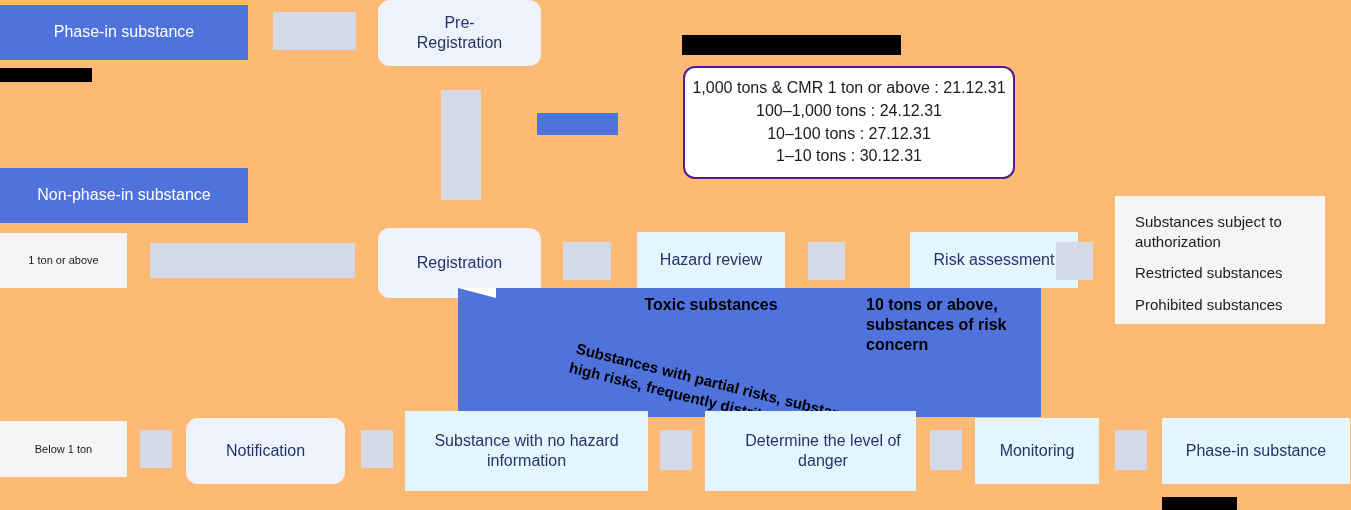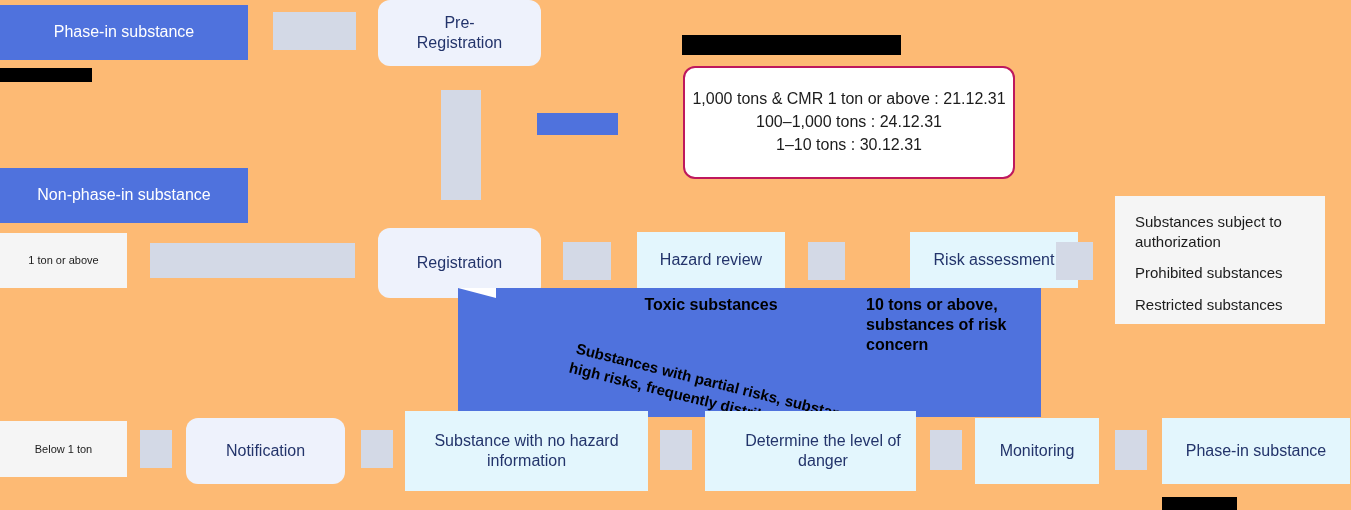--- a/index.html
+++ b/index.html
@@ -75,21 +75,21 @@
   }
   
   .redaction {
     position: absolute;
     background: #000000;
   }
   
   .dates-box {
     position: absolute;
     box-sizing: border-box;
-    border: 2px solid #be185d;
+    border: 2px solid #4c1d95;
     border-radius: 12px;
     background: #ffffff;
     display: flex;
     flex-direction: column;
     align-items: center;
     justify-content: center;
     color: #1c1c1c;
     font-size: 16px;
     line-height: 1.42;
     text-align: right;
@@ -141,20 +141,21 @@
   <div class="node n-lavender" style="left:378px; top:0px; width:163px; height:66px; white-space:pre-line;">
     <span>Pre-
 Registration</span>
   </div>
 
   <div class="redaction" style="left:682px; top:35px; width:219px; height:20px;"></div>
 
   <div class="dates-box" style="left:683px; top:66px; width:332px; height:113px;">
     <span>1,000 tons &amp; CMR 1 ton or above : 21.12.31</span>
     <span>100–1,000 tons : 24.12.31</span>
+    <span>10–100 tons : 27.12.31</span>
     <span>1–10 tons : 30.12.31</span>
   </div>
 
   <div class="connector" style="left:441px; top:90px; width:40px; height:110px;"></div>
 
   <div class="conn-blue" style="left:537px; top:113px; width:81px; height:22px;"></div>
 
   <div class="node n-blue" style="left:0px; top:168px; width:248px; height:55px;">
     <span>Non-phase-in substance</span>
   </div>
@@ -178,22 +179,22 @@
   <div class="connector" style="left:808px; top:242px; width:37px; height:38px;"></div>
 
   <div class="node n-cyan" style="left:910px; top:232px; width:168px; height:56px;">
     <span>Risk assessment</span>
   </div>
 
   <div class="connector" style="left:1056px; top:242px; width:37px; height:38px;"></div>
 
   <div class="node n-panel" style="left:1115px; top:196px; width:210px; height:128px;">
     <div class="panel-line">Substances subject to authorization</div>
+    <div class="panel-line">Restricted substances</div>
     <div class="panel-line">Prohibited substances</div>
-    <div class="panel-line">Restricted substances</div>
   </div>
 
   <div class="band" style="left:458px; top:288px; width:583px; height:129px;"></div>
   <div class="band-notch" style="left:458px; top:288px; border-width:10px 0 0 38px; border-color:#ffffff transparent transparent transparent;"></div>
 
   <div class="band-label" style="left:637px; top:295px; width:148px; text-align:center;">Toxic substances</div>
 
   <div class="band-label" style="left:866px; top:295px; width:160px; text-align:left;">10 tons or above,
 substances of risk
 concern</div>

